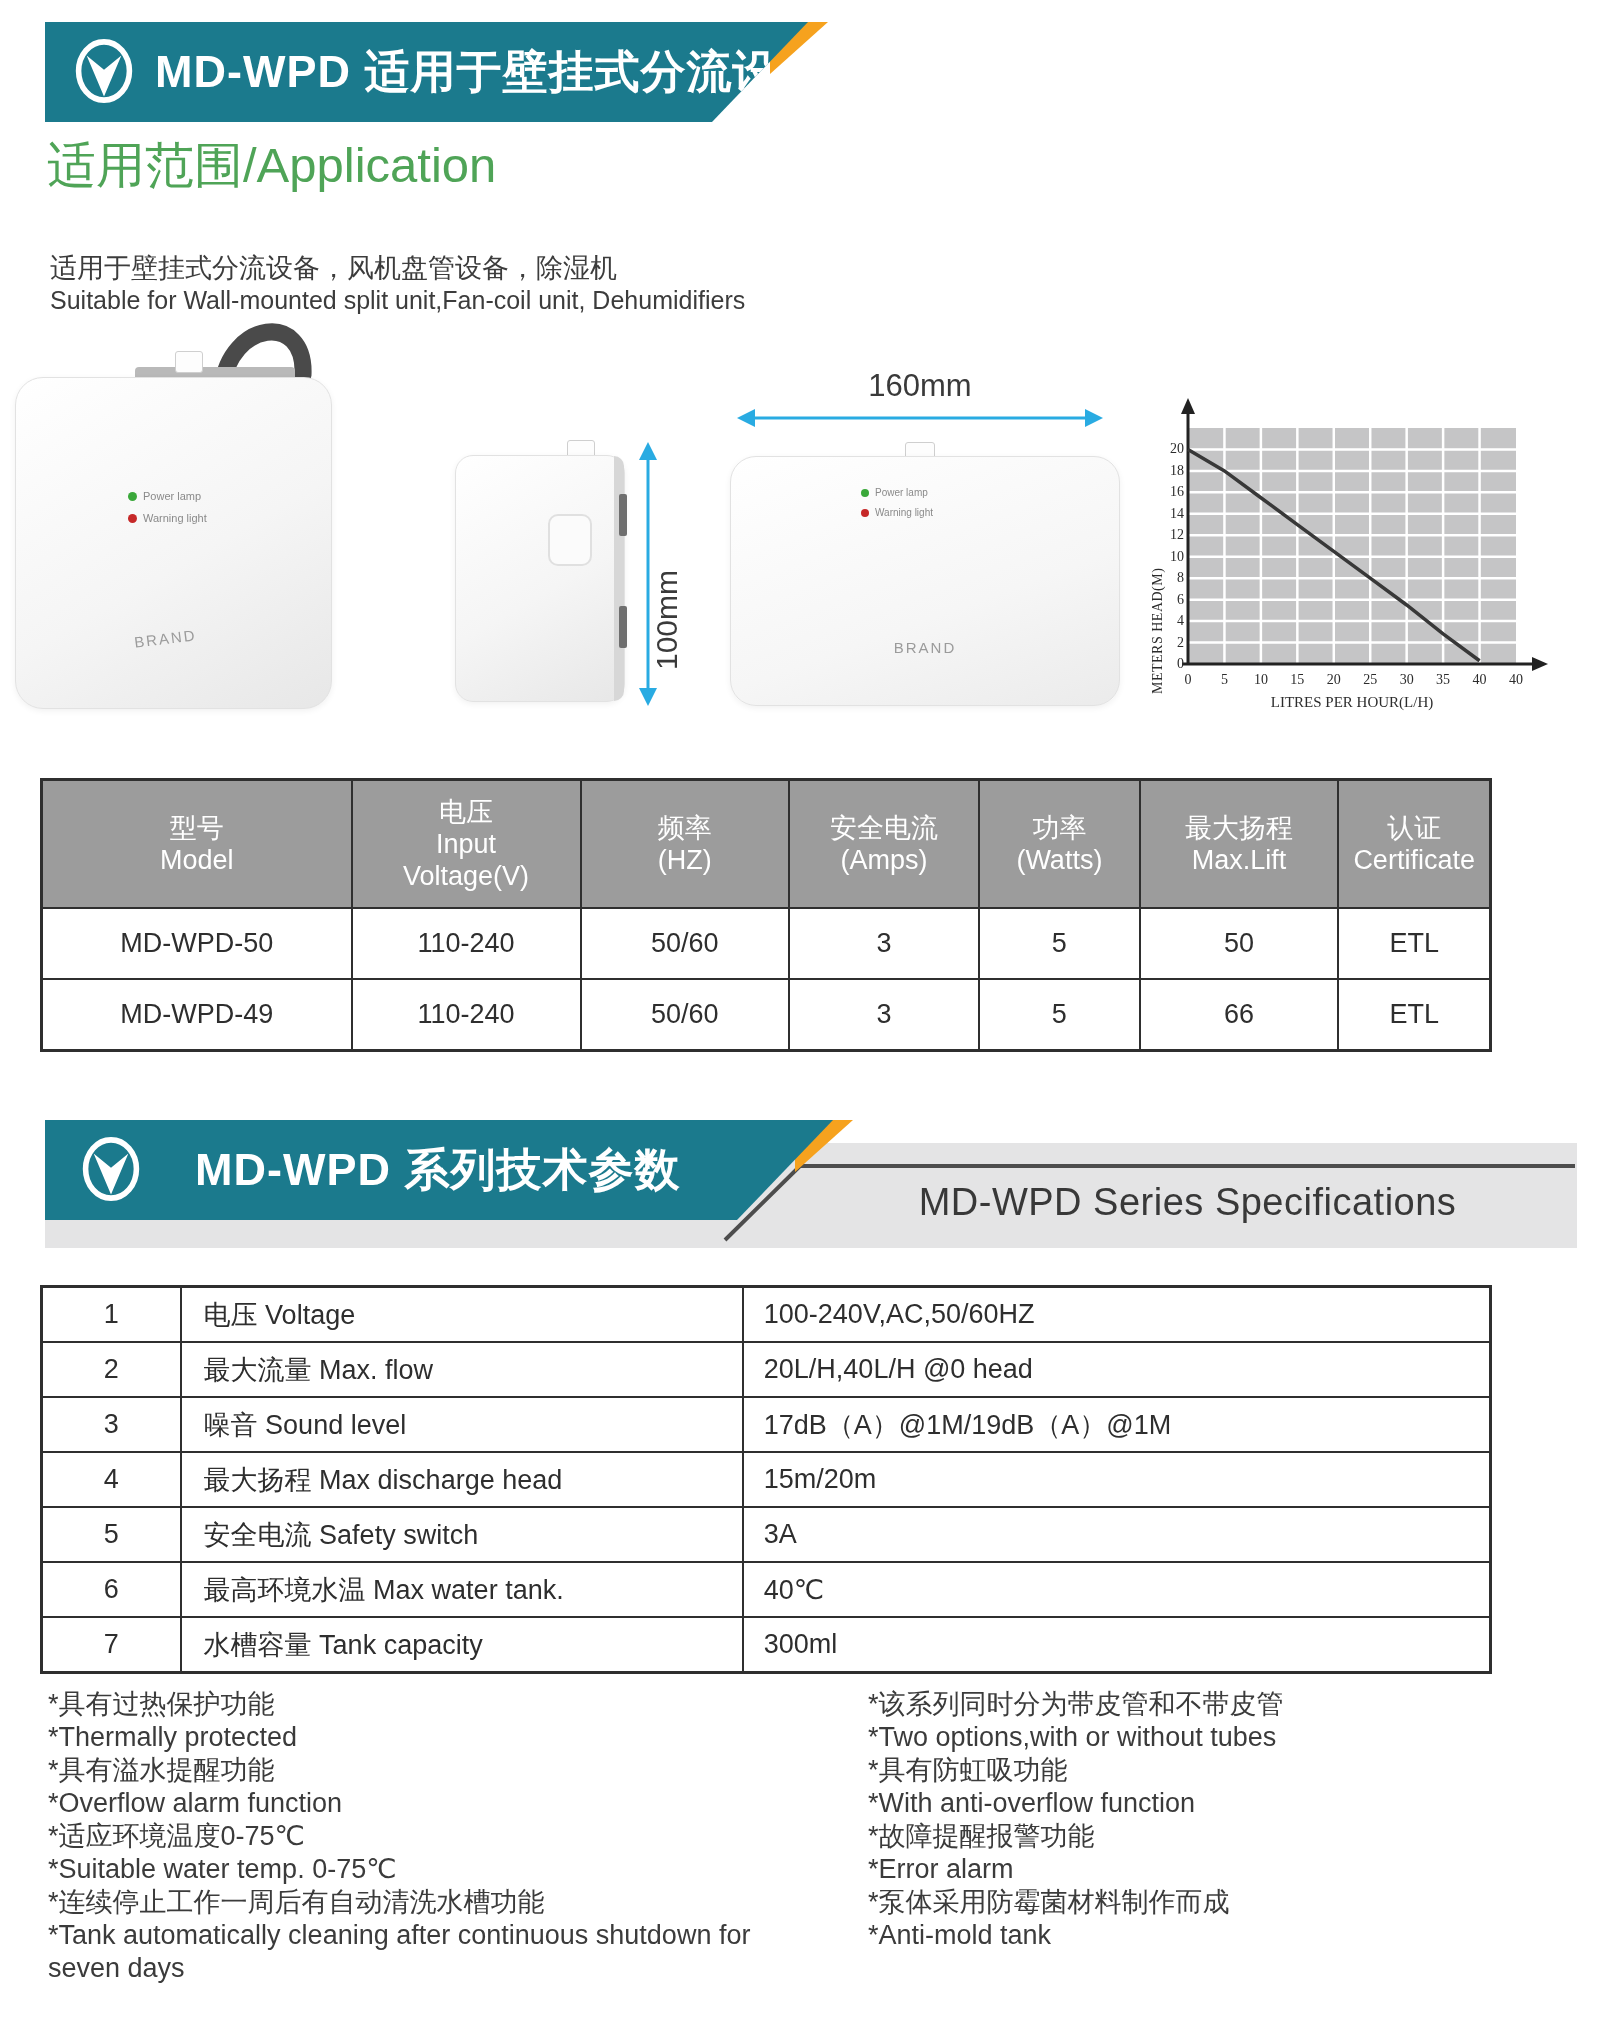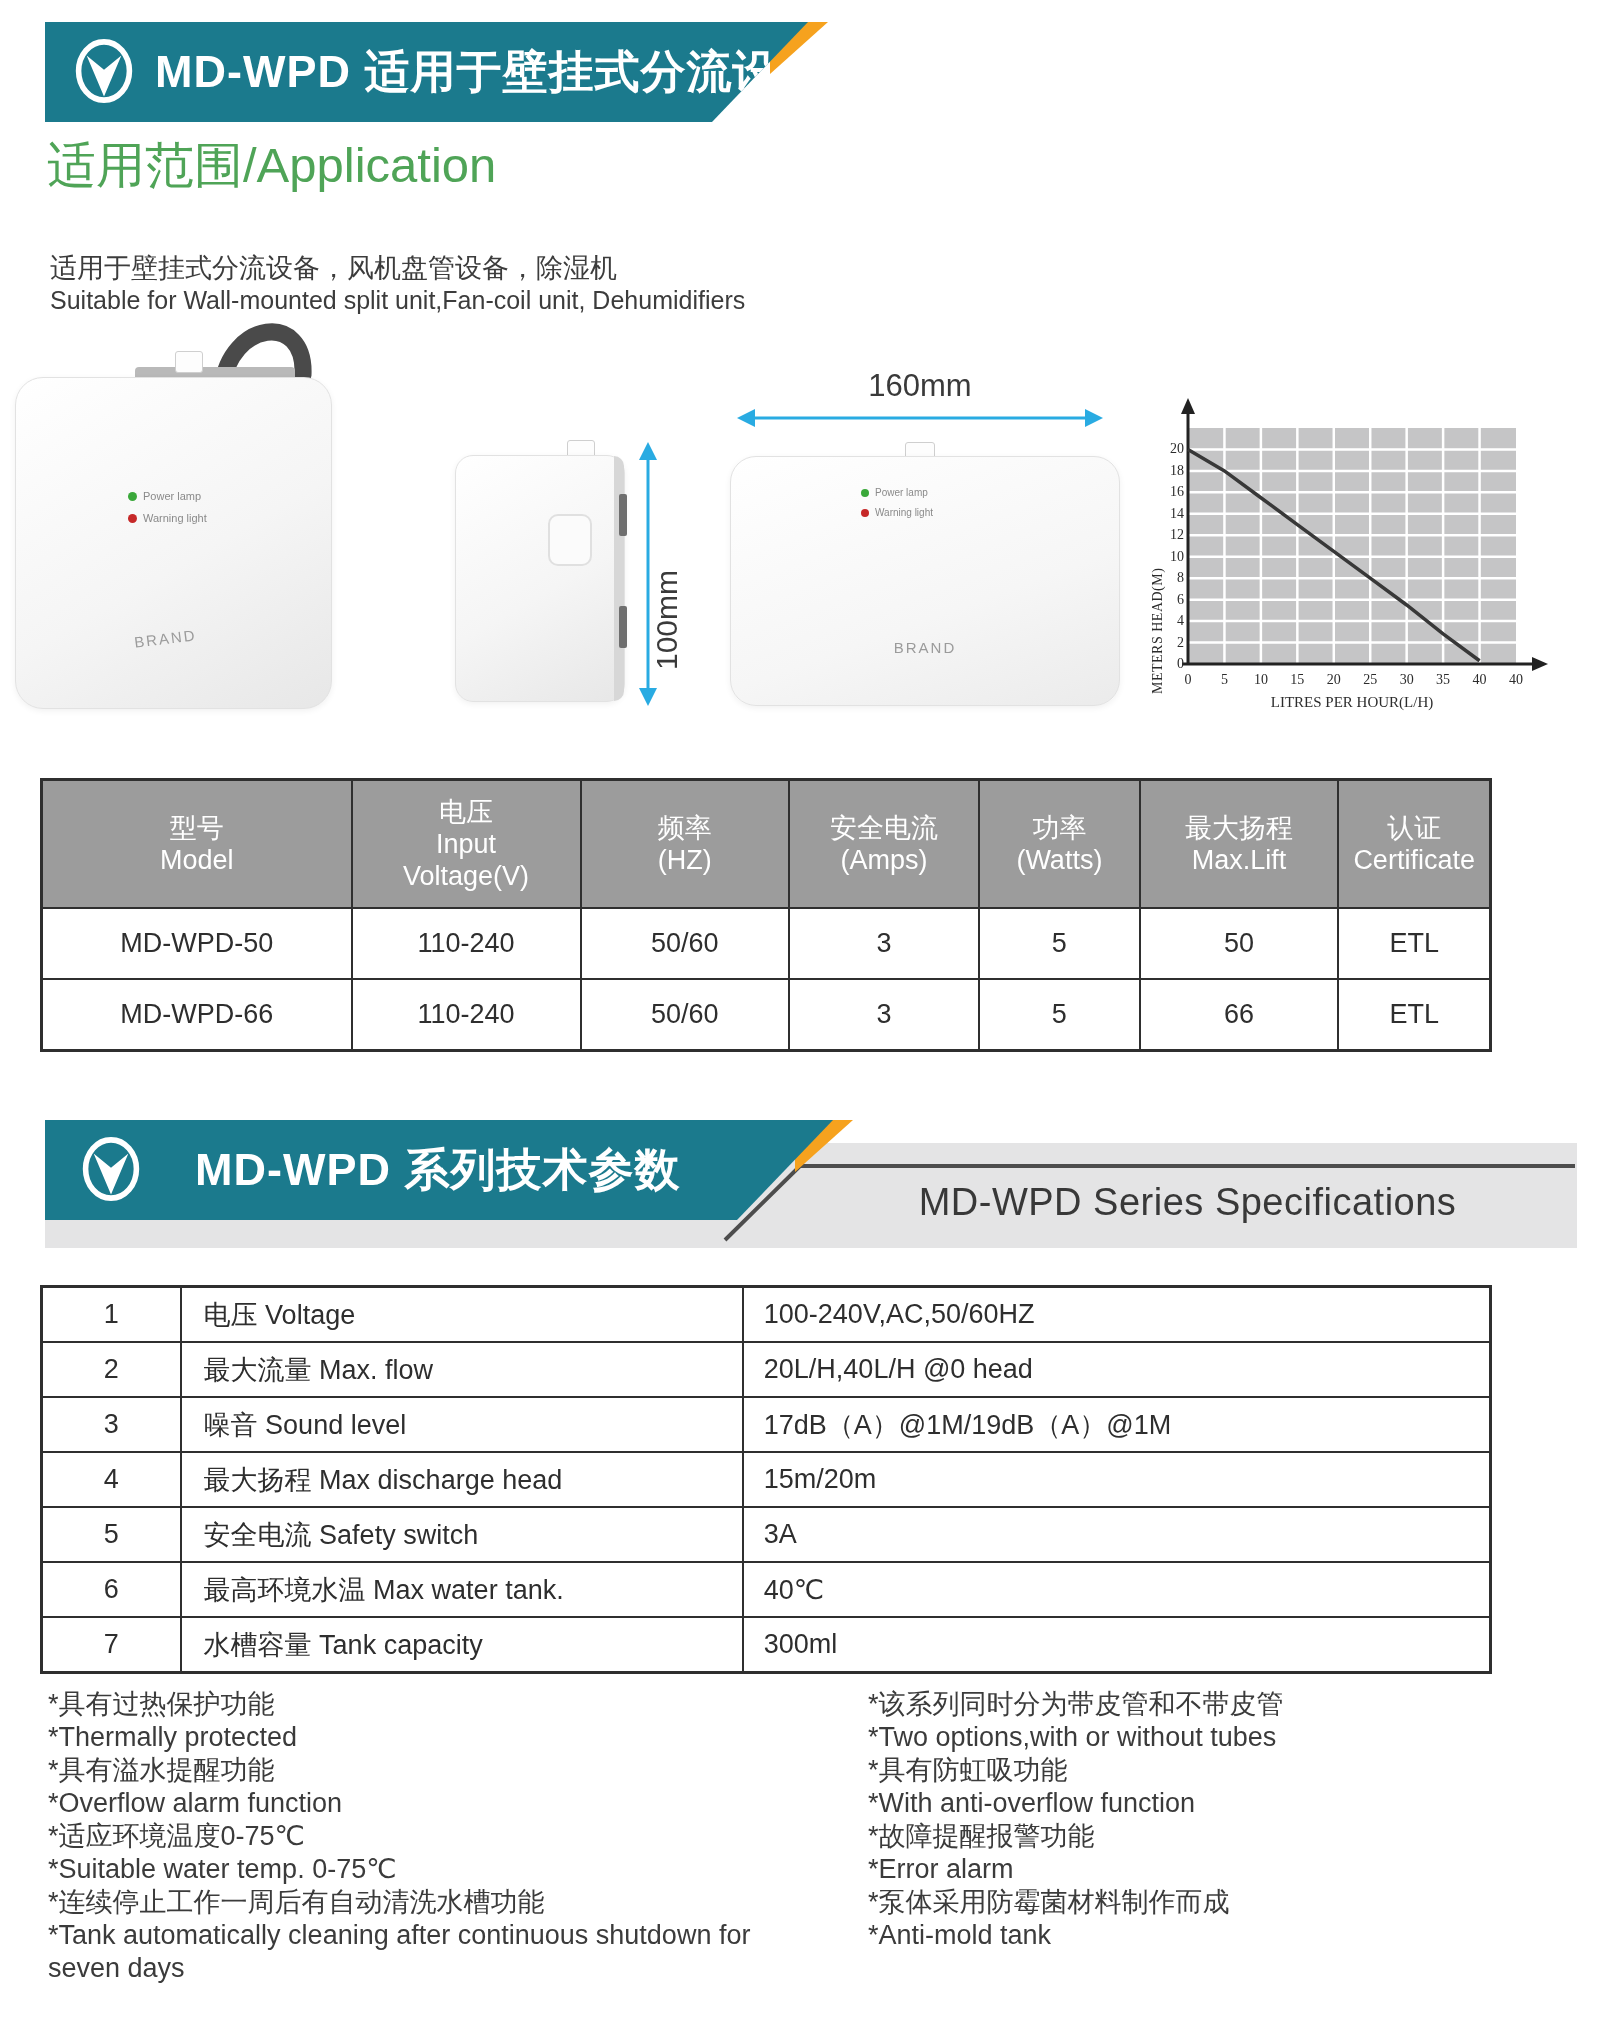--- a/index.html
+++ b/index.html
@@ -218,21 +218,21 @@
       <tr>
         <td>MD-WPD-50</td>
         <td>110-240</td>
         <td>50/60</td>
         <td>3</td>
         <td>5</td>
         <td>50</td>
         <td>ETL</td>
       </tr>
       <tr>
-        <td>MD-WPD-66</td>
+        <td>MD-WPD-49</td>
         <td>110-240</td>
         <td>50/60</td>
         <td>3</td>
         <td>5</td>
         <td>66</td>
         <td>ETL</td>
       </tr>
     </tbody>
   </table>
 

